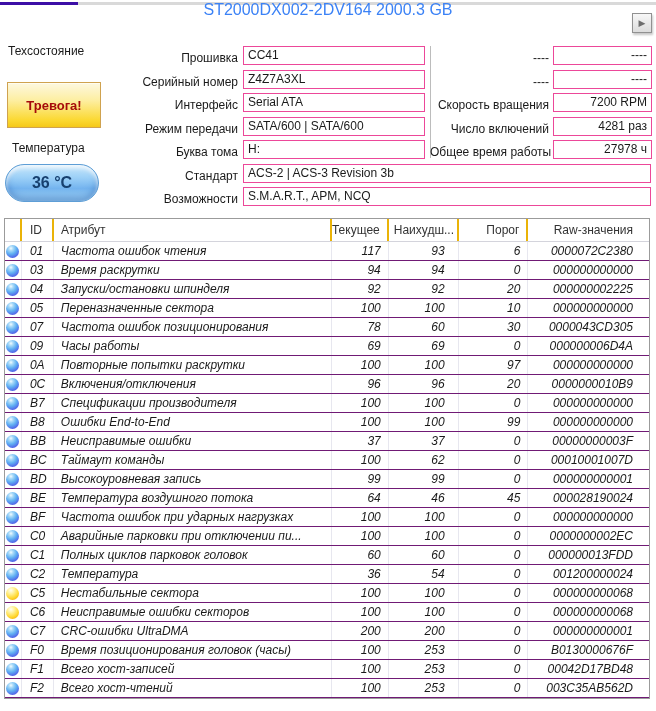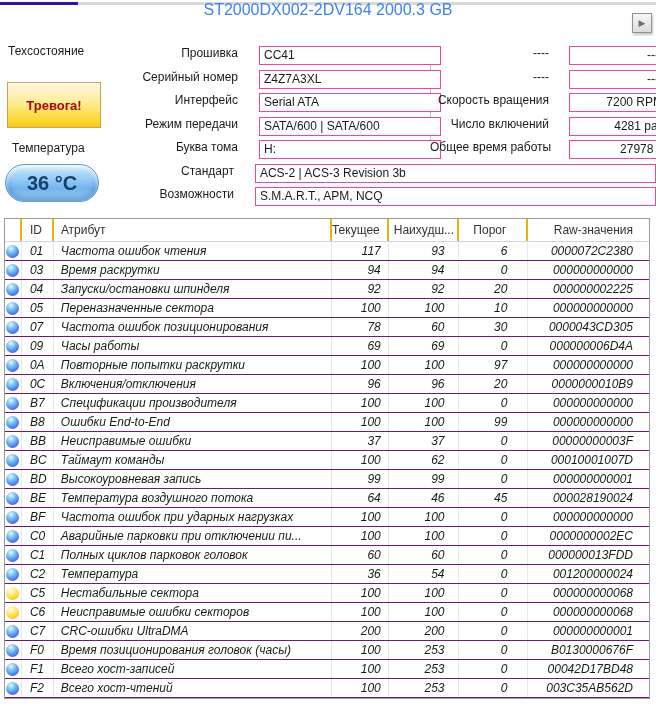--- a/index.html
+++ b/index.html
@@ -20,28 +20,28 @@
   
   .health-label { position:absolute; left:8px; top:44px; }
   .alert-badge { position:absolute; left:7px; top:82px; width:94px; height:46px;
     display:flex; align-items:center; justify-content:center;
     font-weight:bold; font-size:13px; color:#a50b0b;
     background:linear-gradient(180deg,#fdf8e0 0%,#fdeea0 40%,#fbd830 85%,#f5c818 100%);
     border:1px solid #cfa24f; box-shadow:inset 0 1px 0 #fffdf0; }
   .temp-label { position:absolute; left:12px; top:141px; }
   .temp-pill { position:absolute; left:5px; top:164px; width:94px; height:38px; border-radius:19px;
     display:flex; align-items:center; justify-content:center;
-    font-weight:bold; font-size:20px; color:#17406f;
+    font-weight:bold; font-size:16px; color:#17406f;
     border:1px solid #5e9ed6;
     background:linear-gradient(180deg,#c8e7fb 0%,#9cd0f7 35%,#74b4ef 65%,#a9d9f8 100%);
     box-shadow:inset 0 3px 4px rgba(255,255,255,0.85), inset 0 -4px 7px rgba(35,95,175,0.5); }
   
   .info-left { position:absolute; left:0; top:46px; width:656px; }
   .info-right { position:absolute; left:430px; top:46px; }
-  .info-row { display:flex; height:19px; margin-bottom:4.5px; align-items:flex-start;gap:16px; }
+  .info-row { display:flex; height:19px; margin-bottom:4.5px; align-items:flex-end; }
   .info-label { width:238px; text-align:right; margin-right:5px; white-space:nowrap; }
   .info-box { height:19px; line-height:17px; border:1px solid #ec4899; background:#fff;
     padding:0 4px; white-space:nowrap; overflow:hidden; }
   .info-box.narrow { width:182px; }
   .info-box.wide { width:408px; }
   .info-right .info-label { width:119px; margin-right:4px; }
   .info-right .info-box { width:99px; text-align:right; }
   .divider-v { position:absolute; left:430px; top:46px; width:1px; height:112px; background:#bcbcbc; }
   
   .smart-table { position:absolute; left:4px; top:218px; width:646px; border:1px solid #9b9b9b; background:#fff; }
@@ -50,21 +50,21 @@
   .t-header > div:last-child { border-right:none; }
   .t-row { display:flex; height:19px; align-items:center; border-bottom:1px solid #701a75;font-style:italic; }
   .t-row > div { border-right:1px solid #e7e7ef; height:100%; display:flex; align-items:center; }
   .t-row > div:last-child { border-right:none; }
   .c-icon { width:17px; justify-content:center; }
   .c-id   { width:32px; padding-left:8px; }
   .c-attr { width:279px; padding-left:7px; white-space:nowrap; overflow:hidden; }
   .c-cur  { width:57px; padding-right:7px; justify-content:flex-end; }
   .c-worst{ width:70px; padding-right:13px; justify-content:flex-end; }
   .c-worst.head { justify-content:flex-start; padding-left:5px; overflow:hidden; white-space:nowrap; }
-  .c-thr  { width:70px; padding-right:20px; justify-content:flex-end; }
+  .c-thr  { width:70px; padding-right:7px; justify-content:flex-end; }
   .c-raw  { width:121px; padding-right:16px; justify-content:flex-end; white-space:nowrap; }
   .orb { width:13px; height:13px; border-radius:50%; }
   .orb.blue { background:radial-gradient(circle at 38% 26%, #f2fbff 0%, #a9daf8 18%, #5fb0f2 45%, #4f5fe8 78%, #8348d8 100%); }
   .orb.yellow { background:radial-gradient(circle at 38% 26%, #fffef2 0%, #fff3a2 25%, #ffd72e 62%, #f0a70a 90%, #d89000 100%); }
 </style>
 </head>
 <body>
 
 <div class="top-strip">
   <div class="top-strip-fill"></div>

